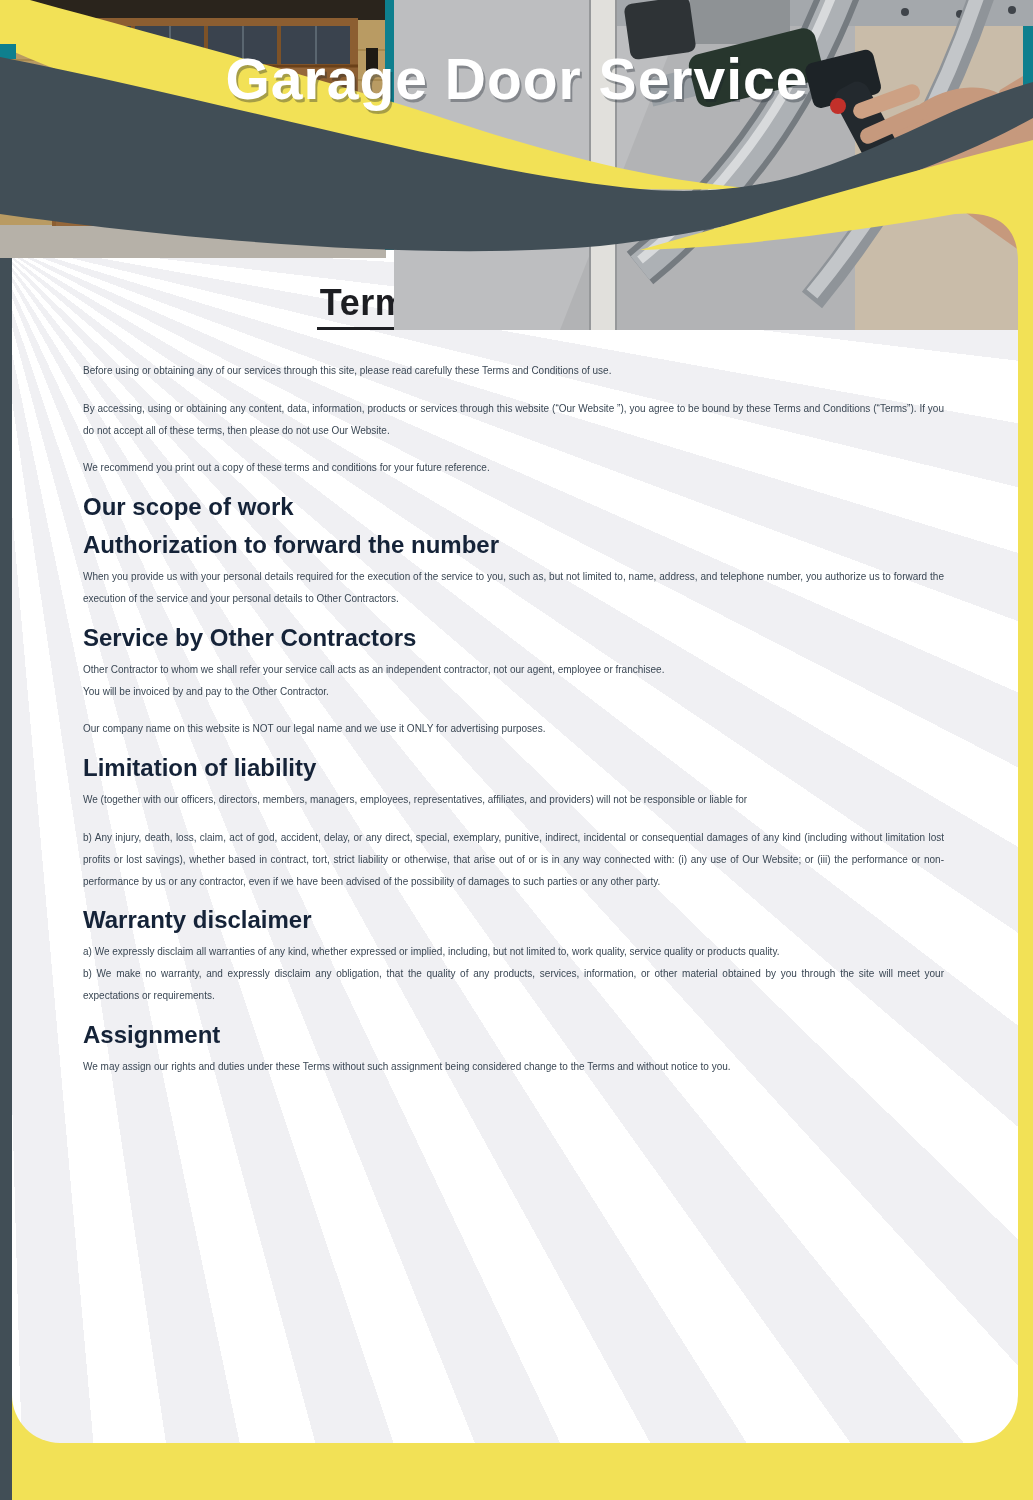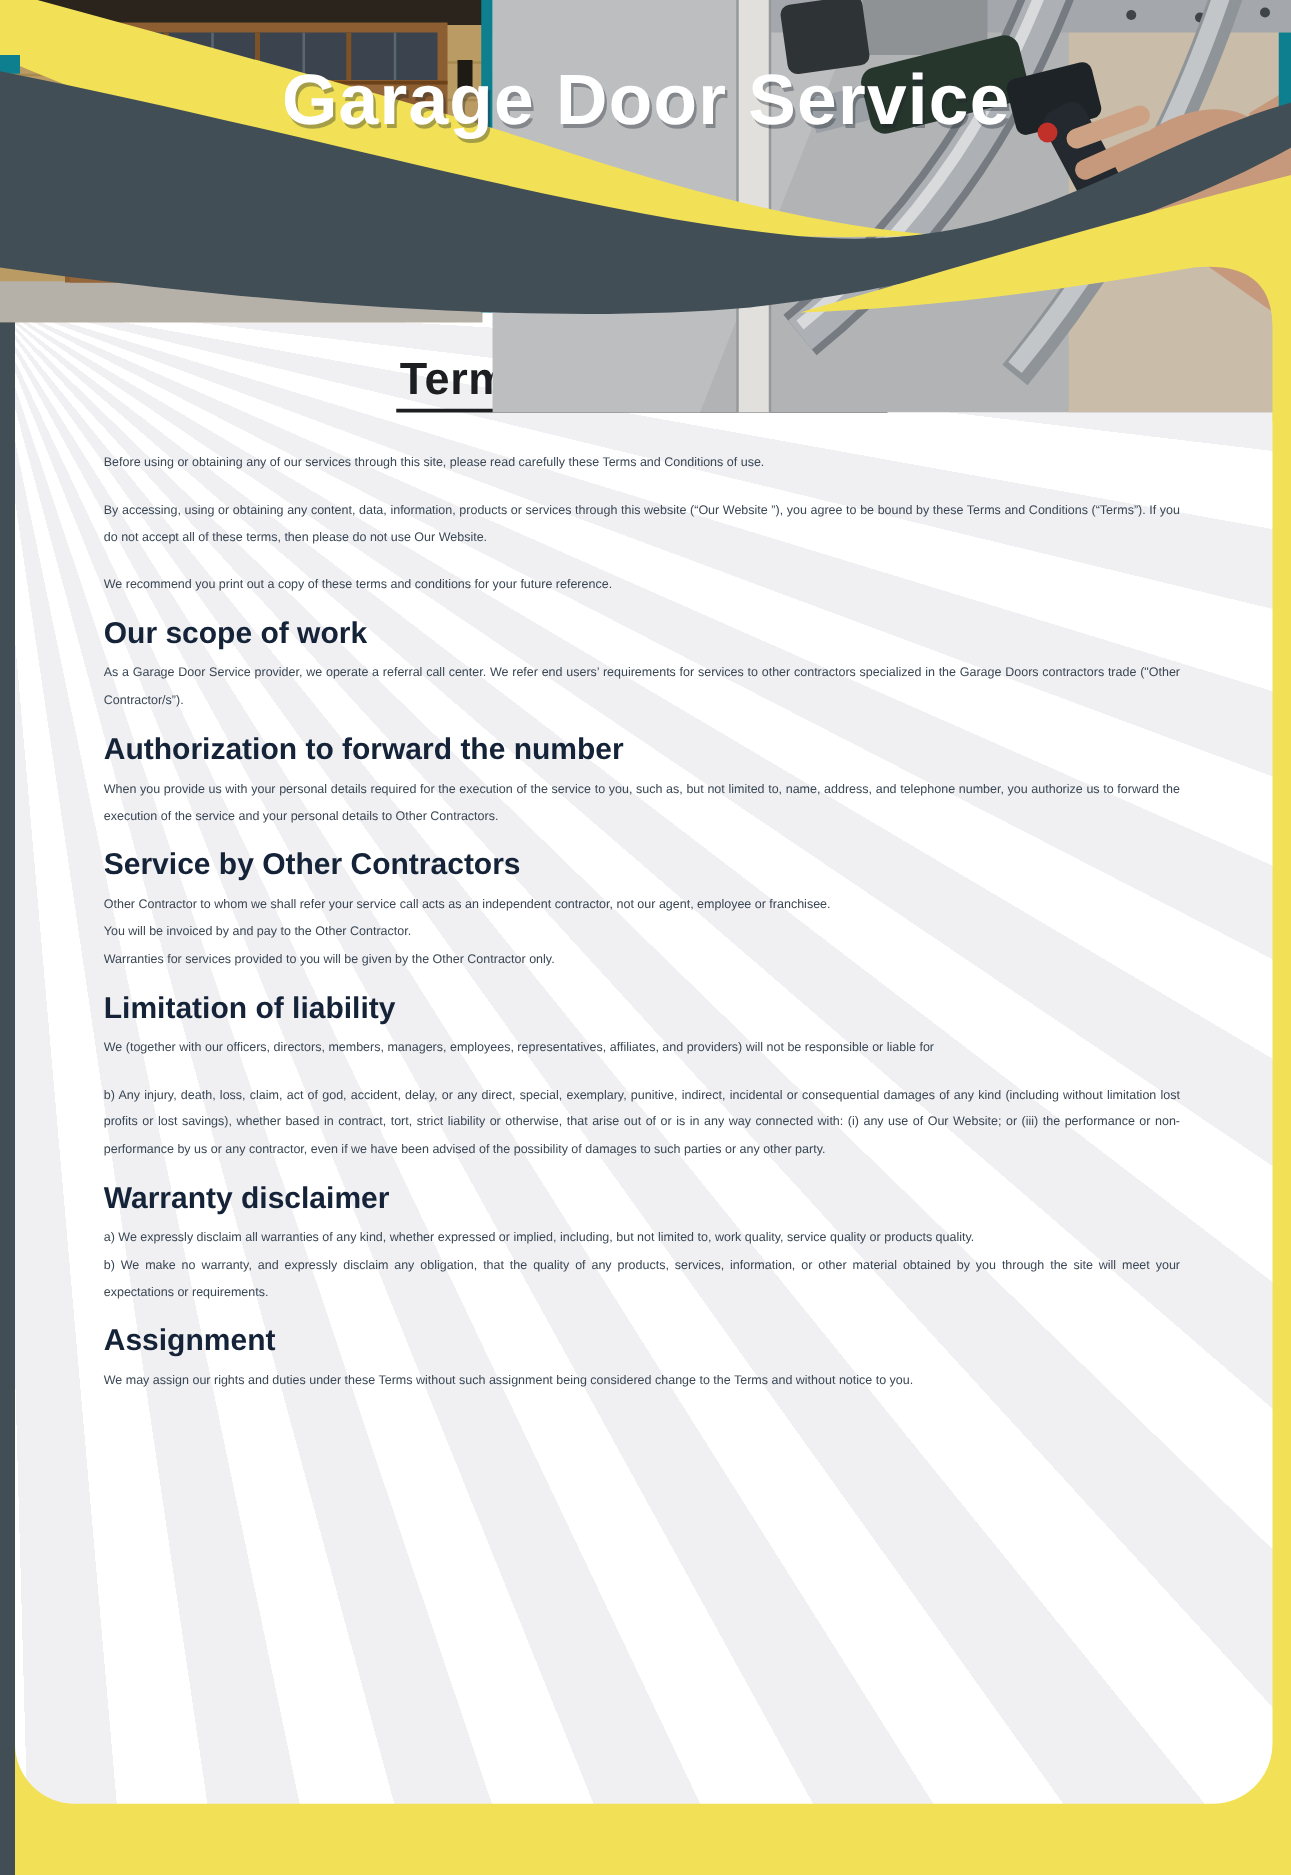--- a/index.html
+++ b/index.html
@@ -79,32 +79,31 @@
           <p class="para">
             <span class="pline">Before using or obtaining any of our services through this site, please read carefully these Terms and Conditions of use.</span>
           </p>
           <p class="para">
             <span class="pline">By accessing, using or obtaining any content, data, information, products or services through this website (“Our Website ”), you agree to be bound by these Terms and Conditions (“Terms”). If you do not accept all of these terms, then please do not use Our Website.</span>
           </p>
           <p class="para">
             <span class="pline">We recommend you print out a copy of these terms and conditions for your future reference.</span>
           </p>
           <h2 class="sec-h">Our scope of work</h2>
-          <p class="para">
-            <span class="pline">As a Garage Door Service provider, we operate a referral call center. We refer end users’ requirements for services to other contractors specialized in the Garage Doors contractors trade ("Other Contractor/s”).</span>
-          </p>
           <h2 class="sec-h">Authorization to forward the number</h2>
           <p class="para">
             <span class="pline">When you provide us with your personal details required for the execution of the service to you, such as, but not limited to, name, address, and telephone number, you authorize us to forward the execution of the service and your personal details to Other Contractors.</span>
           </p>
           <h2 class="sec-h">Service by Other Contractors</h2>
           <p class="para">
             <span class="pline">Other Contractor to whom we shall refer your service call acts as an independent contractor, not our agent, employee or franchisee.</span>
             <span class="pline">You will be invoiced by and pay to the Other Contractor.</span>
-            <span class="pline">Warranties for services provided to you will be given by the Other Contractor only.</span>
+          </p>
+          <p class="para">
+            <span class="pline">Our company name on this website is NOT our legal name and we use it ONLY for advertising purposes.</span>
           </p>
           <h2 class="sec-h">Limitation of liability</h2>
           <p class="para">
             <span class="pline">We (together with our officers, directors, members, managers, employees, representatives, affiliates, and providers) will not be responsible or liable for</span>
           </p>
           <p class="para">
             <span class="pline">b) Any injury, death, loss, claim, act of god, accident, delay, or any direct, special, exemplary, punitive, indirect, incidental or consequential damages of any kind (including without limitation lost profits or lost savings), whether based in contract, tort, strict liability or otherwise, that arise out of or is in any way connected with: (i) any use of Our Website; or (iii) the performance or non-performance by us or any contractor, even if we have been advised of the possibility of damages to such parties or any other party.</span>
           </p>
           <h2 class="sec-h">Warranty disclaimer</h2>
           <p class="para">

